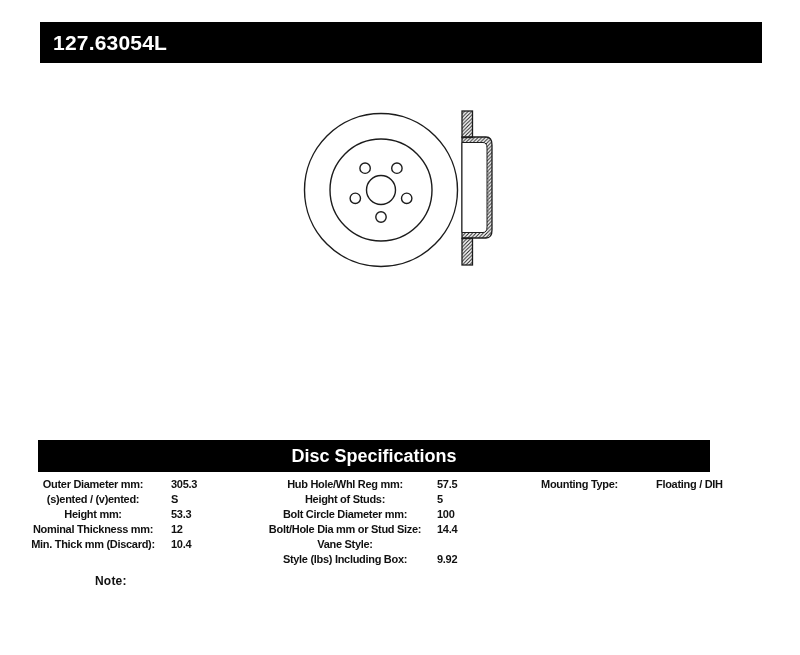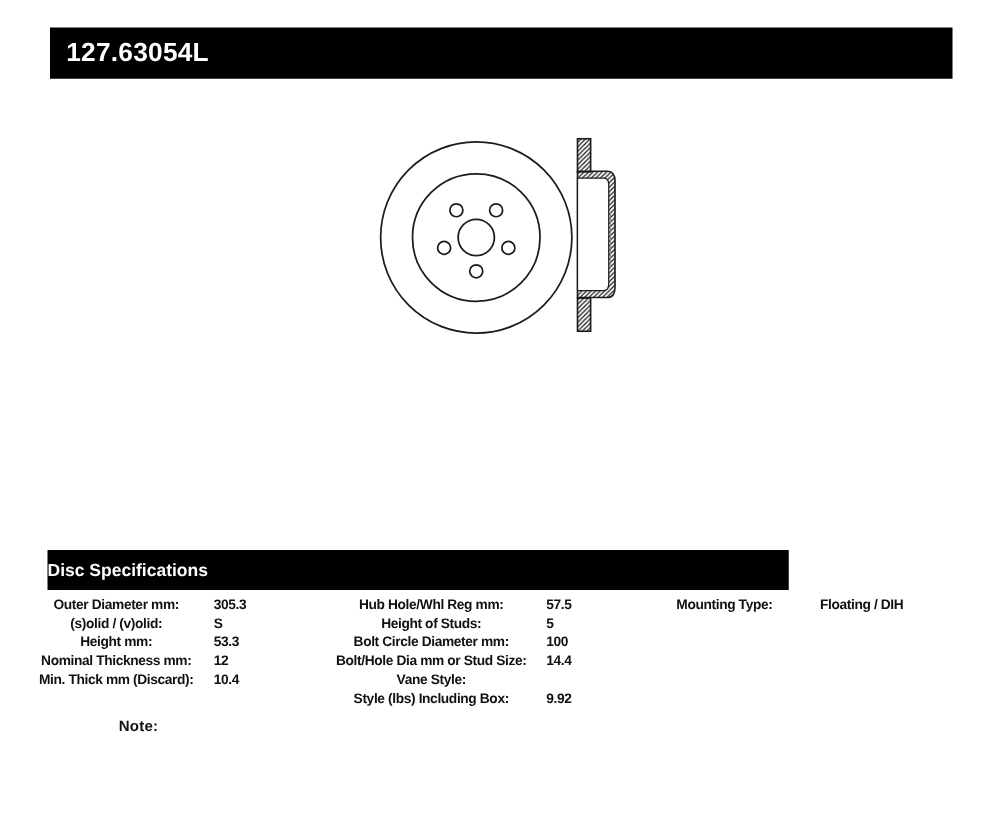--- a/index.html
+++ b/index.html
@@ -9,22 +9,23 @@
   .bar {
     position: absolute; background: #000000; color: #ffffff;
     display: flex; align-items: center;
   }
   .header-bar {
     left: 40px; top: 22px; width: 722px; height: 41px;
     justify-content: space-between; padding: 0 13px;
     font-size: 21px; font-weight: bold; letter-spacing: 0.2px;
   }
   .spec-bar {
-    left: 38px; top: 440px; width: 593px; height: 32px;
-    font-size: 14px; font-weight: bold;
+    left: 38px; top: 440px; width: 672px; height: 32px;
+    justify-content: center;
+    font-size: 18px; font-weight: bold;
   }
 
   .diagram-svg { position: absolute; left: 0; top: 0; }
 
   .spec-col { position: absolute; top: 476px; }
   .spec-col.c1 { left: 20px; }
   .spec-col.c2 { left: 258px; }
   .spec-col.c3 { left: 508px; }
   .spec-row {
     display: flex; height: 15px; align-items: center;
@@ -80,21 +81,21 @@
   <div class="bar spec-bar">
     <span>Disc Specifications</span>
   </div>
 
   <div class="spec-col c1">
     <div class="spec-row">
       <span class="spec-label">Outer Diameter mm:</span>
       <span class="spec-value">305.3</span>
     </div>
     <div class="spec-row">
-      <span class="spec-label">(s)olid / (v)olid:</span>
+      <span class="spec-label">(s)ented / (v)ented:</span>
       <span class="spec-value">S</span>
     </div>
     <div class="spec-row">
       <span class="spec-label">Height mm:</span>
       <span class="spec-value">53.3</span>
     </div>
     <div class="spec-row">
       <span class="spec-label">Nominal Thickness mm:</span>
       <span class="spec-value">12</span>
     </div>

